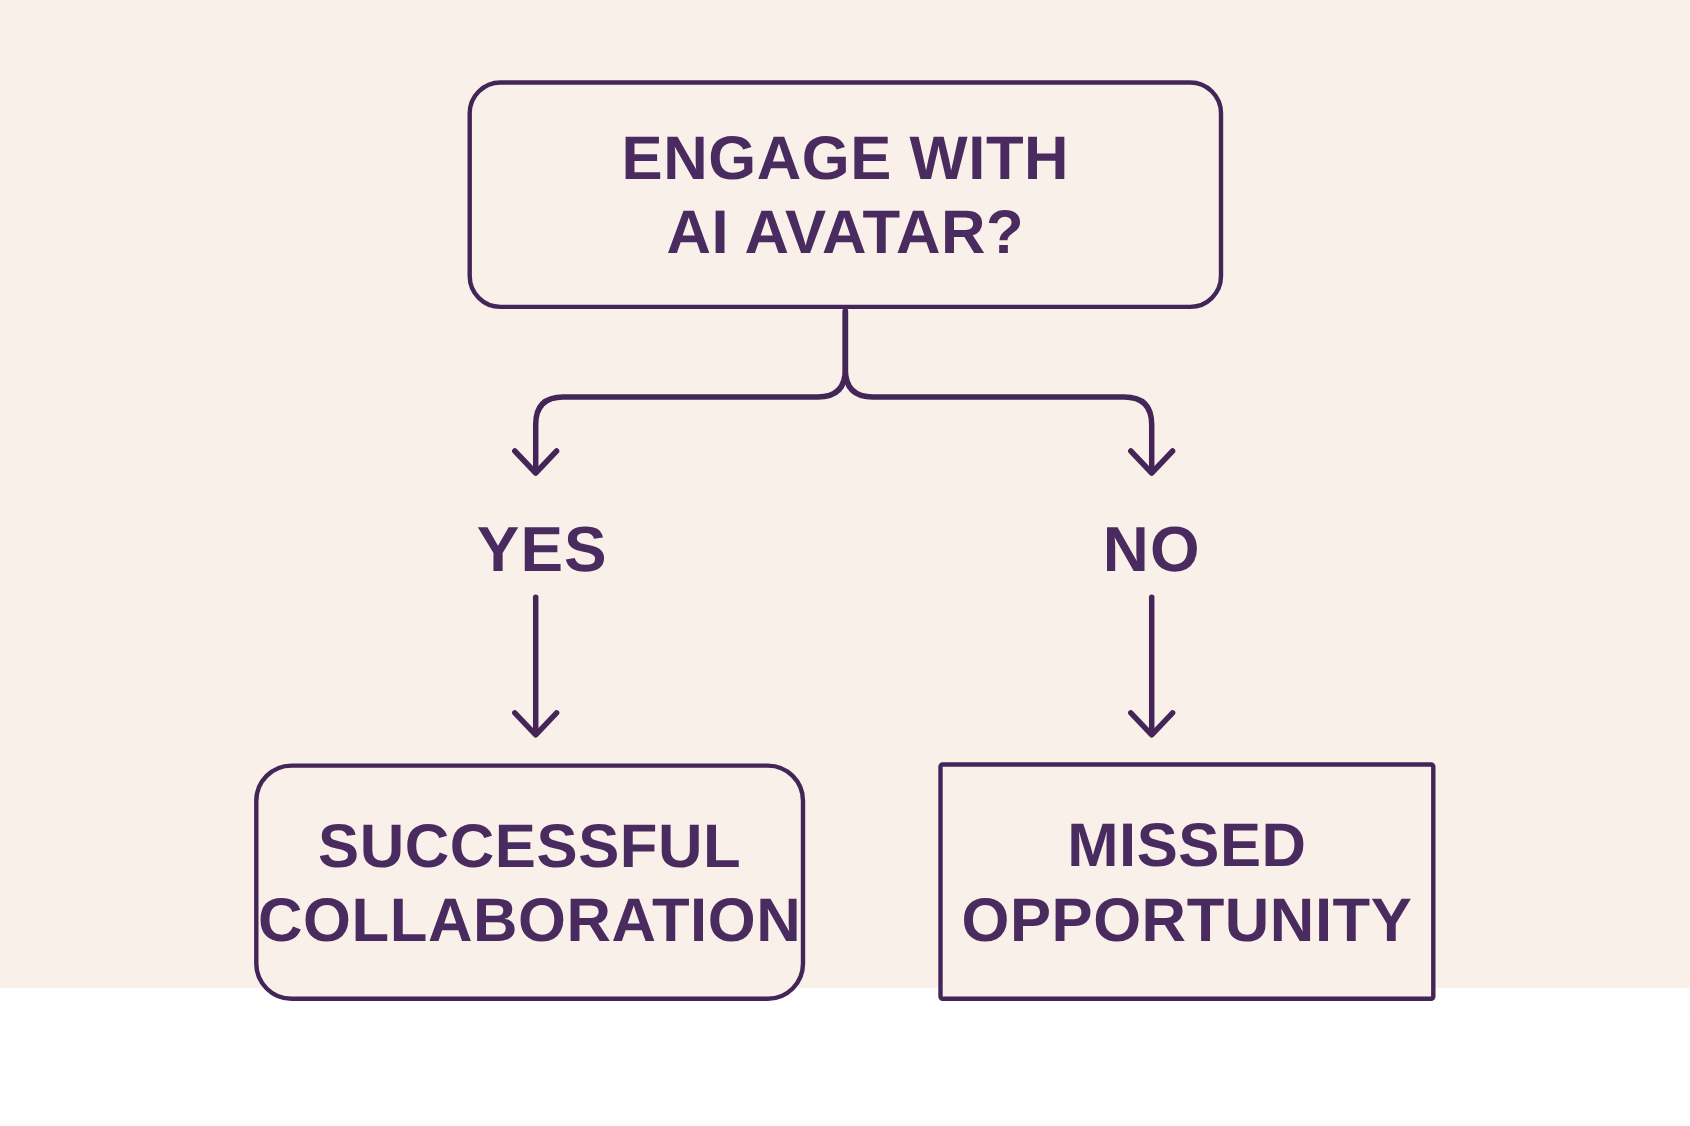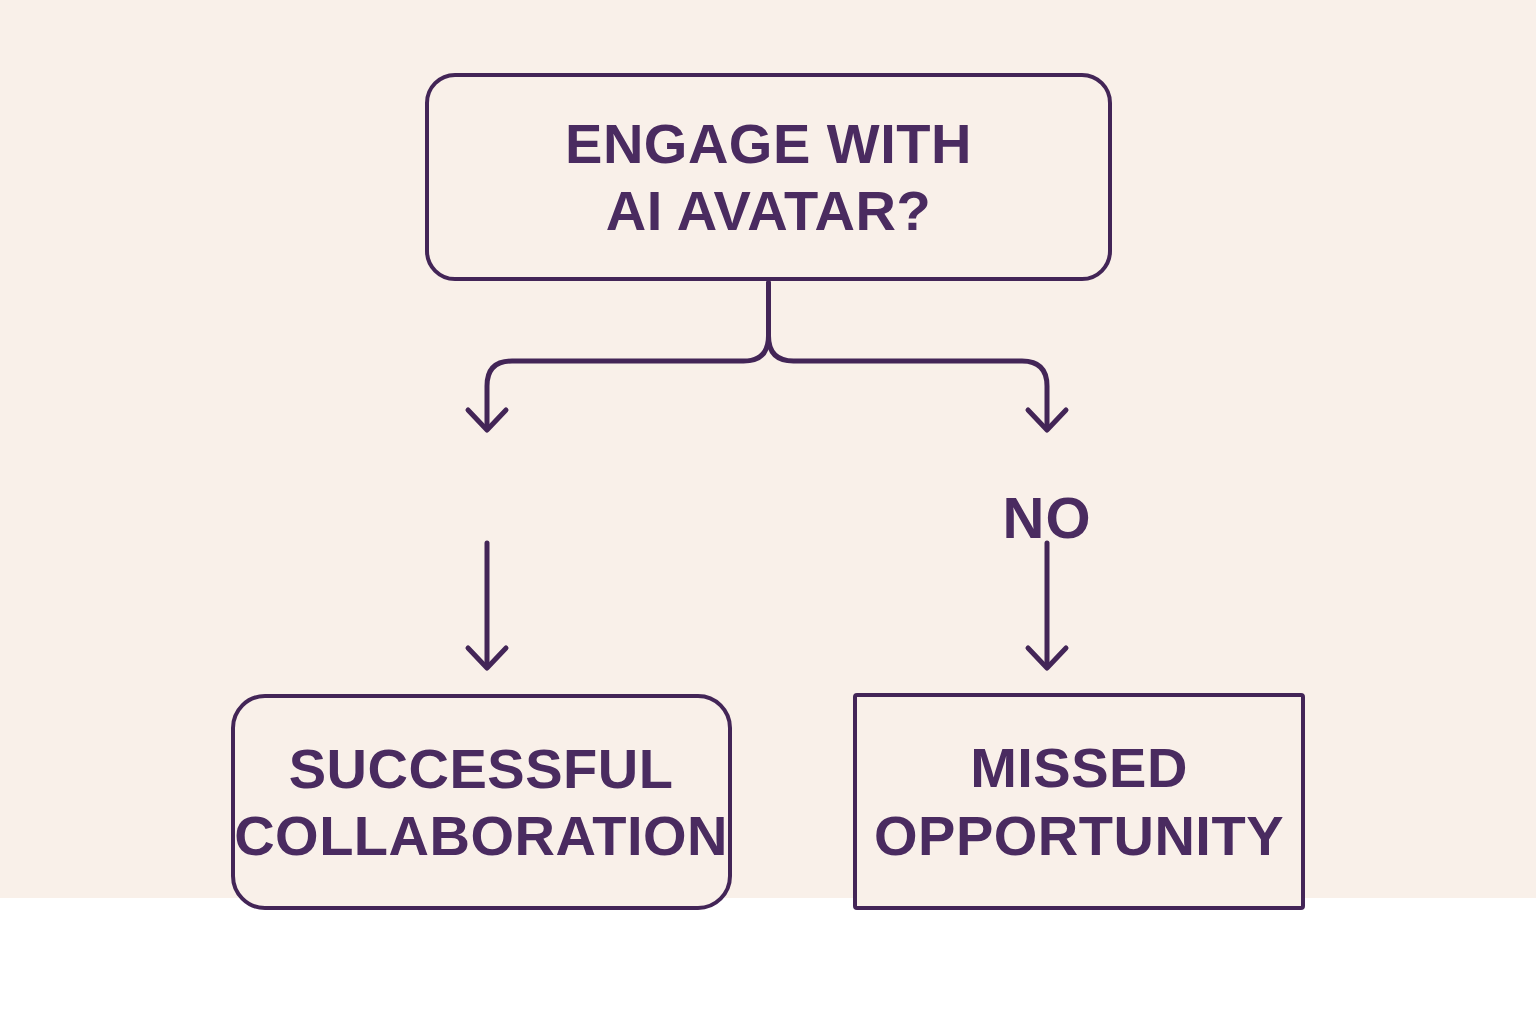--- a/index.html
+++ b/index.html
@@ -30,33 +30,33 @@
   .node-label {
     color: var(--ink);
     font-weight: 700;
     font-size: 56px;
     line-height: 1.2;
     letter-spacing: 0.5px;
     text-align: center;
     white-space: pre-line;
   }
   #decision-box { left: 425px; top: 73px;  width: 687px; height: 208px; border-radius: 30px; }
-  #success-box  { left: 231px; top: 694px; width: 501px; height: 216px; border-radius: 34px; justify-content: flex-end; }
+  #success-box  { left: 231px; top: 694px; width: 501px; height: 216px; border-radius: 34px; }
   #missed-box   { left: 853px; top: 693px; width: 452px; height: 217px; border-radius: 4px; }
   .branch-label {
     position: absolute;
     width: 160px;
     color: var(--ink);
     font-weight: 700;
     font-size: 58px;
     letter-spacing: 1px;
     text-align: center;
   }
   #yes-label { left: 413px; top: 466px; }
-  #no-label  { left: 967px; top: 466px; margin-top: 18px; }
+  #no-label  { left: 967px; top: 466px; }
   svg.connectors {
     position: absolute;
     left: 0; top: 0;
     width: 1536px; height: 1024px;
     pointer-events: none;
   }
   svg.connectors path {
     fill: none;
     stroke: var(--line);
     stroke-width: 5;
@@ -82,20 +82,21 @@
 
     <path d="M 1047 543 L 1047 665"></path>
     <path d="M 1028 648 L 1047 668 L 1066 648"></path>
   </svg>
 
   <div class="node" id="decision-box">
     <div class="node-label">ENGAGE WITH
 AI AVATAR?</div>
   </div>
 
+  <div class="branch-label" id="yes-label">YES</div>
 
   <div class="branch-label" id="no-label">NO</div>
 
   <div class="node" id="success-box">
     <div class="node-label">SUCCESSFUL
 COLLABORATION</div>
   </div>
 
   <div class="node" id="missed-box">
     <div class="node-label">MISSED

